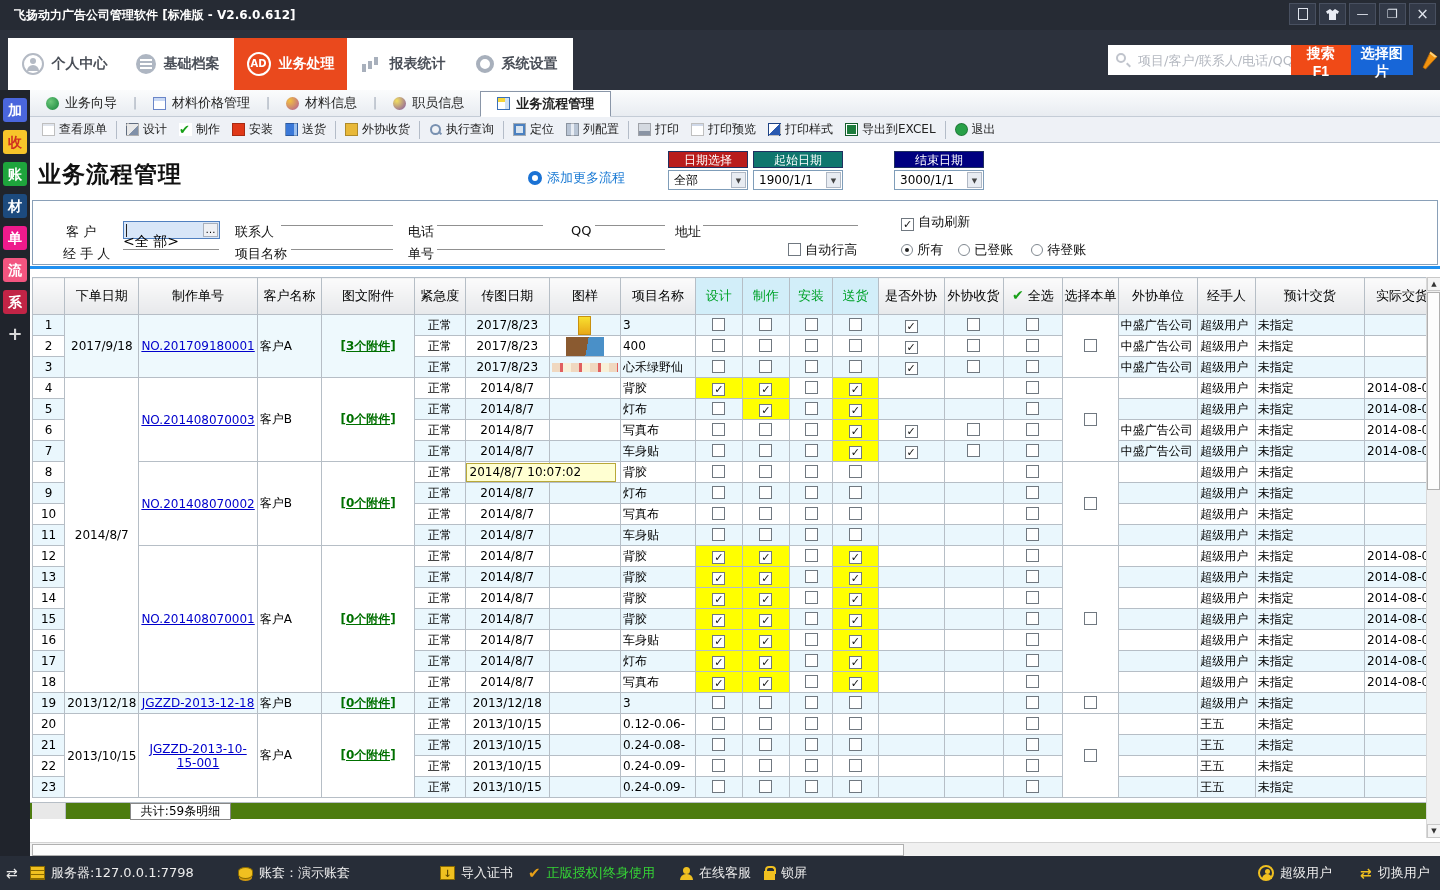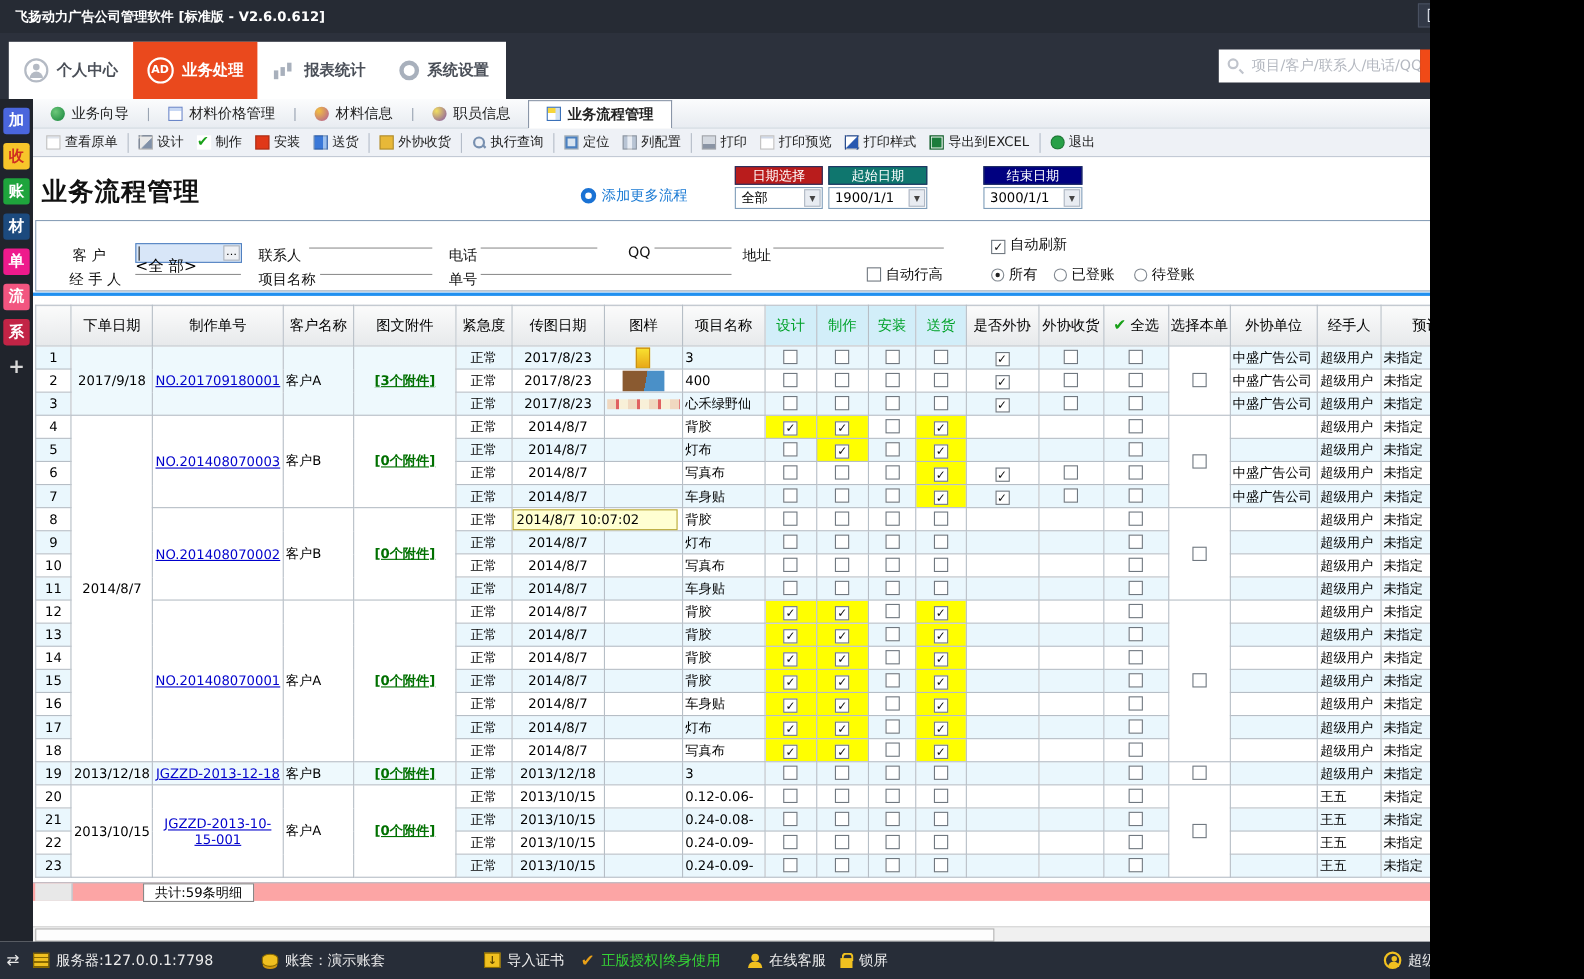--- a/index.html
+++ b/index.html
@@ -1,17 +1,17 @@
 <!DOCTYPE html>
 <html><head>
 <meta charset="utf-8">
 <style>
   * { margin:0; padding:0; box-sizing:border-box; }
   body { font-family:"DejaVu Sans", sans-serif; background:#000; }
-  #app { position:relative; width:1300px; height:890px; background:#fff; overflow:hidden; font-size:12px; }
+  #app { position:relative; width:1440px; height:890px; background:#fff; overflow:hidden; font-size:12px; }
 
   
   .titlebar { position:absolute; left:0; top:0; width:1440px; height:30px; background:#262b34; color:#fff; }
   .win-title { position:absolute; left:14px; top:0; line-height:30px; font-size:12px; font-weight:bold; }
   .winbtns { position:absolute; right:4px; top:3px; display:flex; gap:3px; }
   .winbtn { width:27px; height:22px; background:#323947; border:1px solid #485060; color:#dfe4ec; text-align:center; line-height:20px; font-size:12px; }
   .winbtn.close { font-size:15px; }
   .ic-clip { display:inline-block; width:10px; height:12px; border:1px solid #dfe4ec; background:transparent; margin-top:4px; }
   .ic-shirt { display:inline-block; margin-top:5px; }
 
@@ -116,21 +116,21 @@
   a.alink { color:#007000; text-decoration:underline; font-weight:bold; }
   td.flow-on { background:#ffff00 !important; }
   .thumb { margin:0 auto; }
   .thumb-poster { width:13px; height:19px; background:linear-gradient(#f8e030,#e8a818); border:1px solid #c89010; }
   .thumb-photo { width:38px; height:19px; background:linear-gradient(100deg,#8a5a30 55%,#4a90c8 55%); }
   .thumb-banner { width:66px; height:9px; background:repeating-linear-gradient(90deg,#f0d8c0 0 8px,#e06060 8px 11px,#f8f0d8 11px 19px); }
   td.rel { position:relative; overflow:visible; }
   .upload-pop { position:absolute; left:0; top:1px; width:150px; height:19px; background:#ffffd2; border:1px solid #b8a838; z-index:6; font-size:12px; line-height:17px; text-align:left; padding-left:3px; }
   .chk-all-ic { color:#18a018; font-size:14px; margin-right:4px; }
 
-  .grid-footer { position:absolute; left:0; top:712px; width:1410px; height:17px; background:#fca5a5; border-top:1px solid #b6bec6; }
+  .grid-footer { position:absolute; left:0; top:712px; width:1410px; height:17px; background:#4d7c0f; border-top:1px solid #b6bec6; }
   .gf-numcell { position:absolute; left:2px; top:0; width:34px; height:16px; background:#e8e8e8; border-right:1px solid #b6bec6; }
   .gf-total { position:absolute; left:100px; top:0; width:101px; height:17px; background:#fff; border:1px solid #888; text-align:center; line-height:15px; font-size:12px; }
 
   .vscroll { position:absolute; left:1396px; top:187px; width:14px; height:561px; background:#f0f0f0; border-left:1px solid #d8d8d8; }
   .vs-up, .vs-down { position:absolute; left:0; width:14px; height:14px; background:#f4f4f4; border:1px solid #c8c8c8; font-size:7px; text-align:center; line-height:13px; color:#333; }
   .vs-up { top:0; } .vs-down { bottom:0; }
   .vs-thumb { position:absolute; left:0; top:15px; width:13px; height:198px; background:#fdfdfd; border:1px solid #b0b0b0; }
   .hscroll { position:absolute; left:0; top:752px; width:1410px; height:14px; background:#f0f0f0; border-top:1px solid #d4d4d4; }
   .hs-thumb { position:absolute; left:2px; top:1px; width:872px; height:12px; background:#fdfdfd; border:1px solid #b0b0b0; }
 
@@ -170,20 +170,24 @@
       <span class="winbtn">❐</span>
       <span class="winbtn close">×</span>
     </span>
   </div>
 
   <div class="navbar">
     <div class="nav-tabs">
         <div class="navtab">
           <span class="nicon person-icon"></span>
           <span>个人中心</span>
+        </div>
+        <div class="navtab">
+          <span class="nicon list-icon"></span>
+          <span>基础档案</span>
         </div>
         <div class="navtab active">
           <span class="nicon ad-icon">AD</span>
           <span>业务处理</span>
         </div>
         <div class="navtab">
           <span class="nicon chart-icon"></span>
           <span>报表统计</span>
         </div>
         <div class="navtab">

